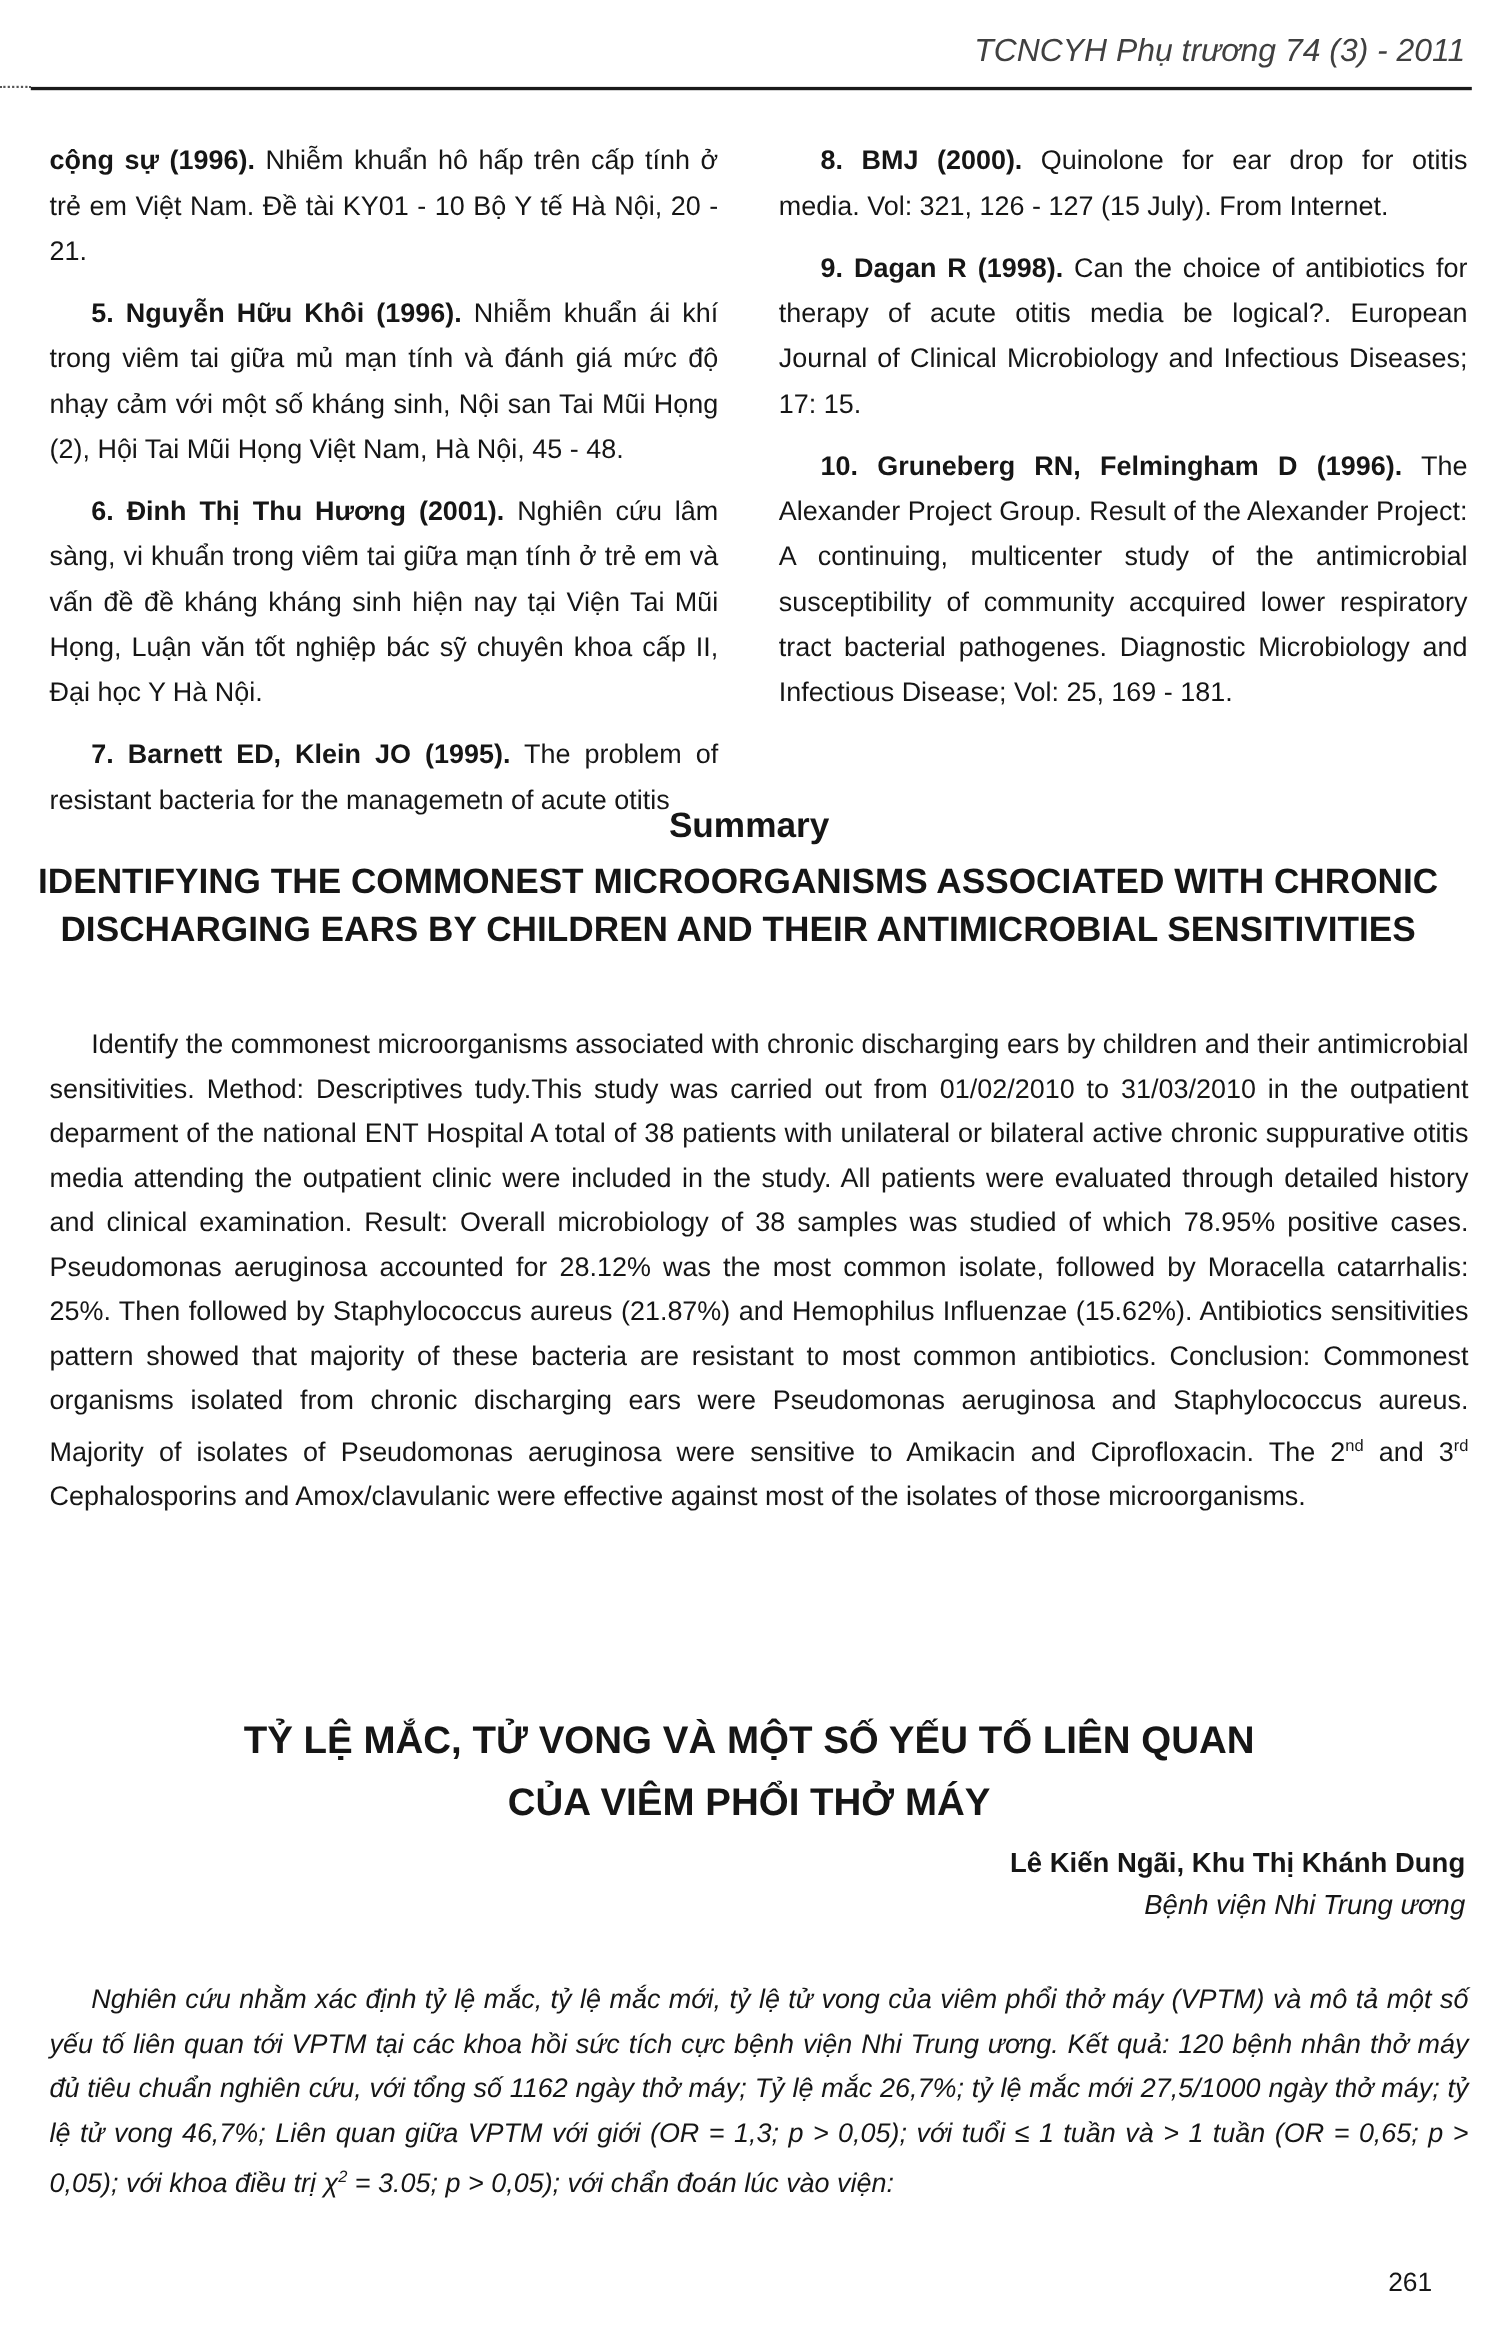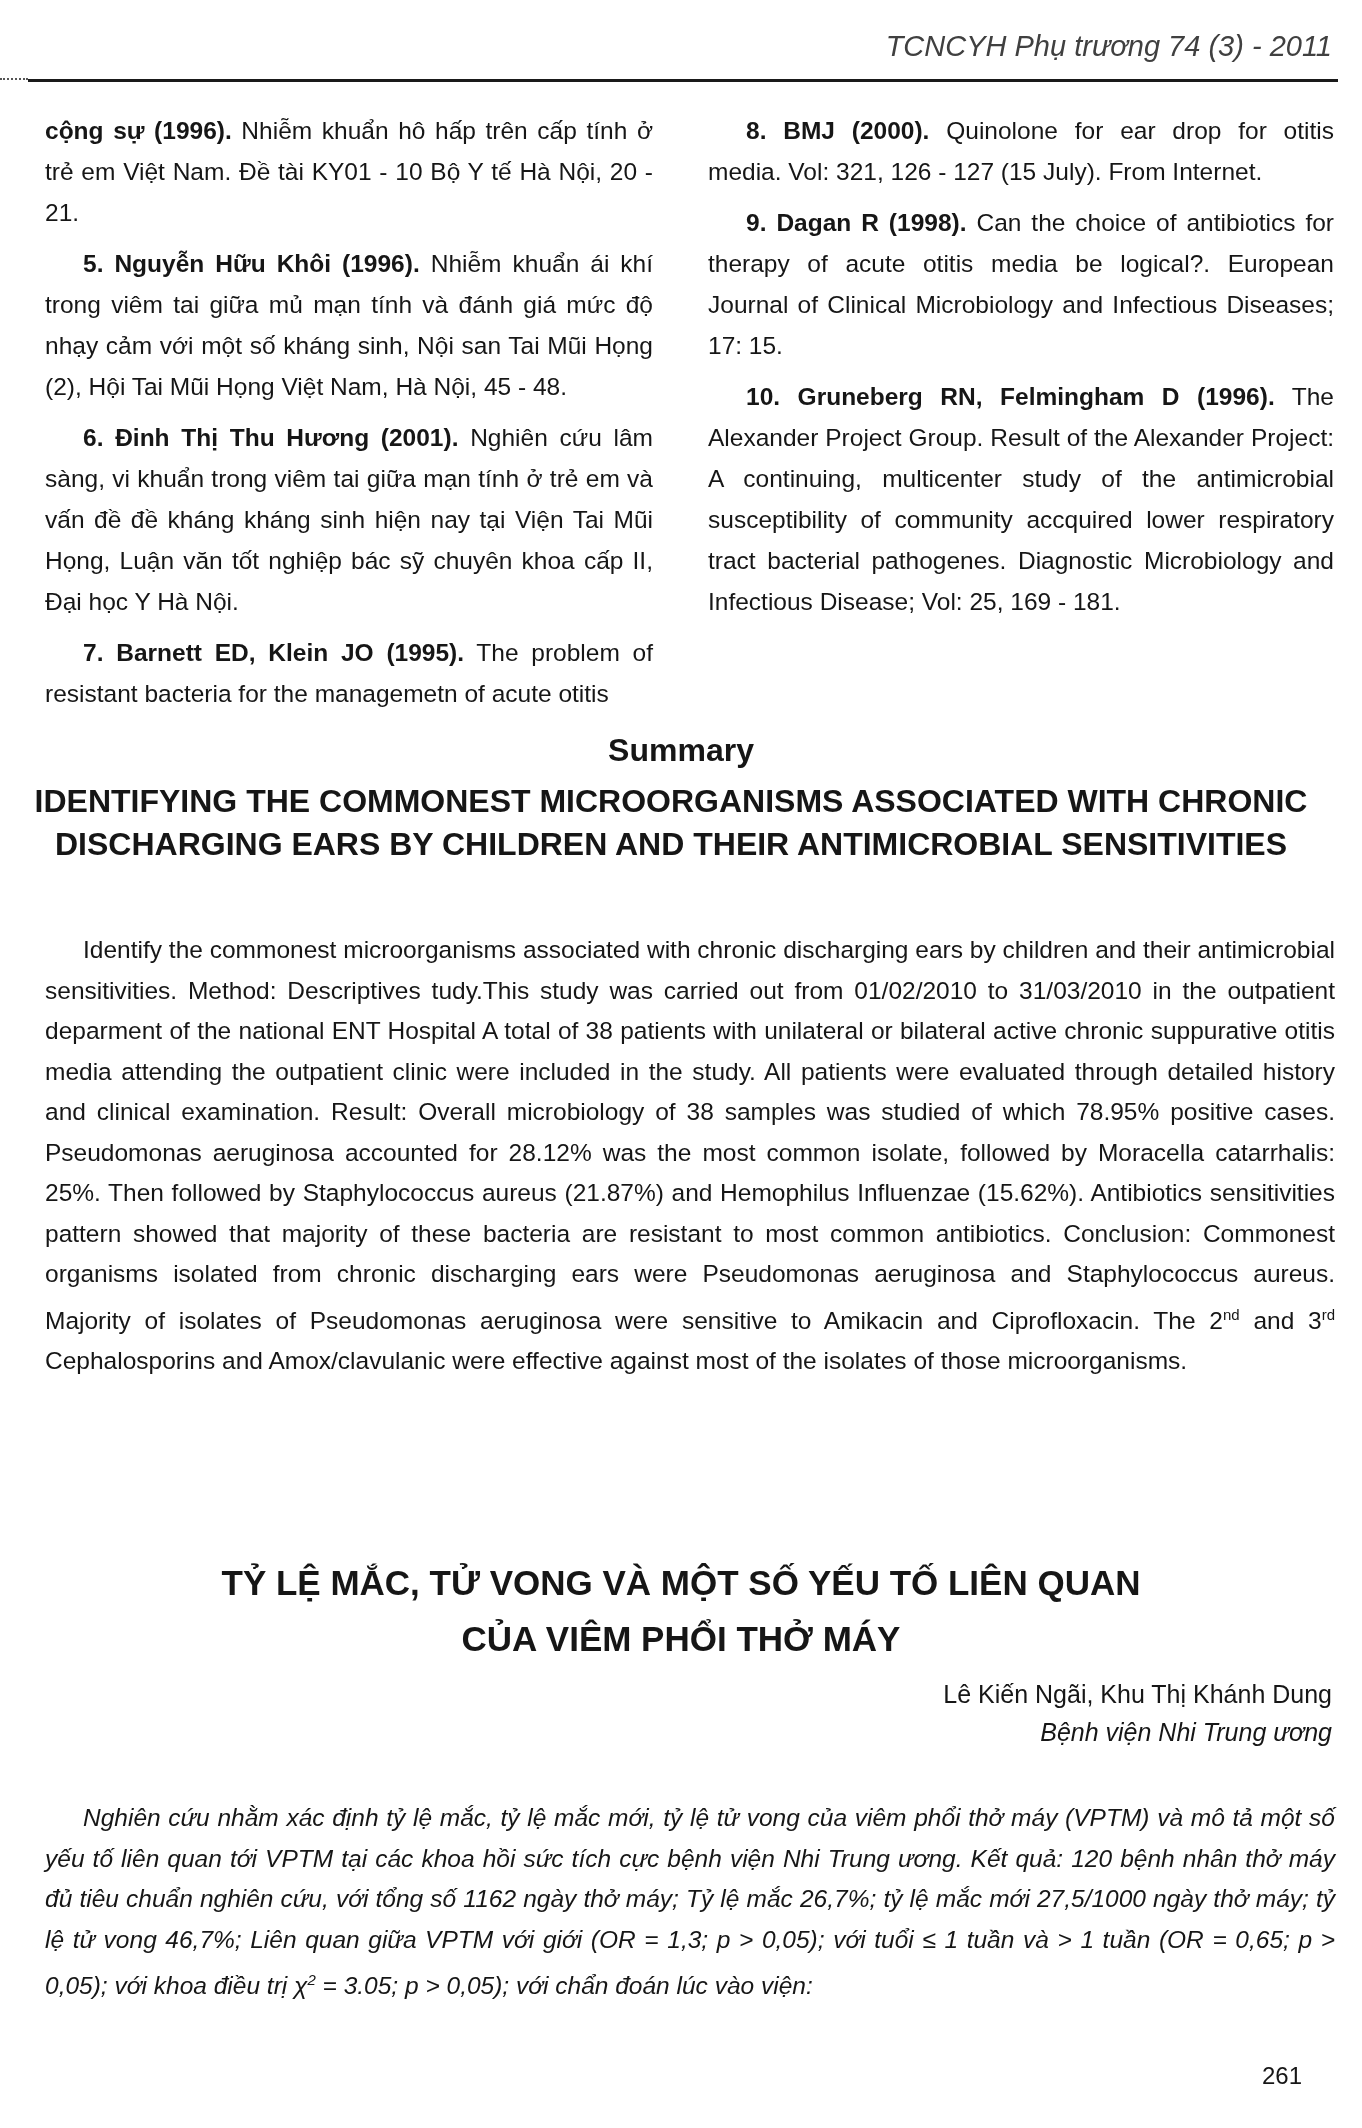--- a/index.html
+++ b/index.html
@@ -12,21 +12,21 @@
     }
     .header-dots {
       position: absolute; left: 0; top: 78px; width: 28px; border-top: 2px dotted #555;
     }
     .running-head {
       position: absolute; right: 30px; top: 30px; font-style: italic; font-size: 29px; color: #404040;
     }
     .col { position: absolute; top: 110px; font-size: 24.5px; line-height: 41px; text-align: justify; }
     .col-left { left: 45px; width: 608px; }
     .col-right { left: 708px; width: 626px; }
-    .ref { margin: 0 0 10px 0; }
+    .ref { margin: 16px 0 10px 0; }
     .ref .ind { display: inline-block; width: 38px; }
     .ref b { font-weight: bold; }
     .summary-label {
       position: absolute; top: 732px; left: 0; width: 1362px; text-align: center;
       font-weight: bold; font-size: 32px;
     }
     .summary-title {
       position: absolute; top: 780px; left: 20px; width: 1302px; text-align: center;
       font-weight: bold; font-size: 32px; line-height: 43px;
     }
@@ -35,21 +35,21 @@
       font-size: 24.5px; line-height: 40.5px; text-align: justify;
     }
     .abstract p { margin: 0; text-indent: 38px; }
     .abstract sup { font-size: 15px; }
     .keywords { margin-top: 6px; font-weight: bold; font-size: 24.5px; }
     .article-title {
       position: absolute; top: 1555px; left: 60px; width: 1242px; text-align: center;
       font-weight: bold; font-size: 35px; line-height: 56px;
     }
     .authors {
-      position: absolute; top: 1680px; right: 30px; text-align: right; font-weight: normal; font-size: 25px;
+      position: absolute; top: 1680px; right: 30px; text-align: right; font-weight: bold; font-size: 25px;
     }
     .affiliation {
       position: absolute; top: 1718px; right: 30px; text-align: right; font-style: italic; font-size: 25px;
     }
     .vn-abstract {
       position: absolute; top: 1798px; left: 45px; width: 1290px;
       font-style: italic; font-size: 24.5px; line-height: 40.5px; text-align: justify;
     }
     .vn-abstract p { margin: 0; text-indent: 38px; }
     .vn-abstract sup { font-size: 15px; }

